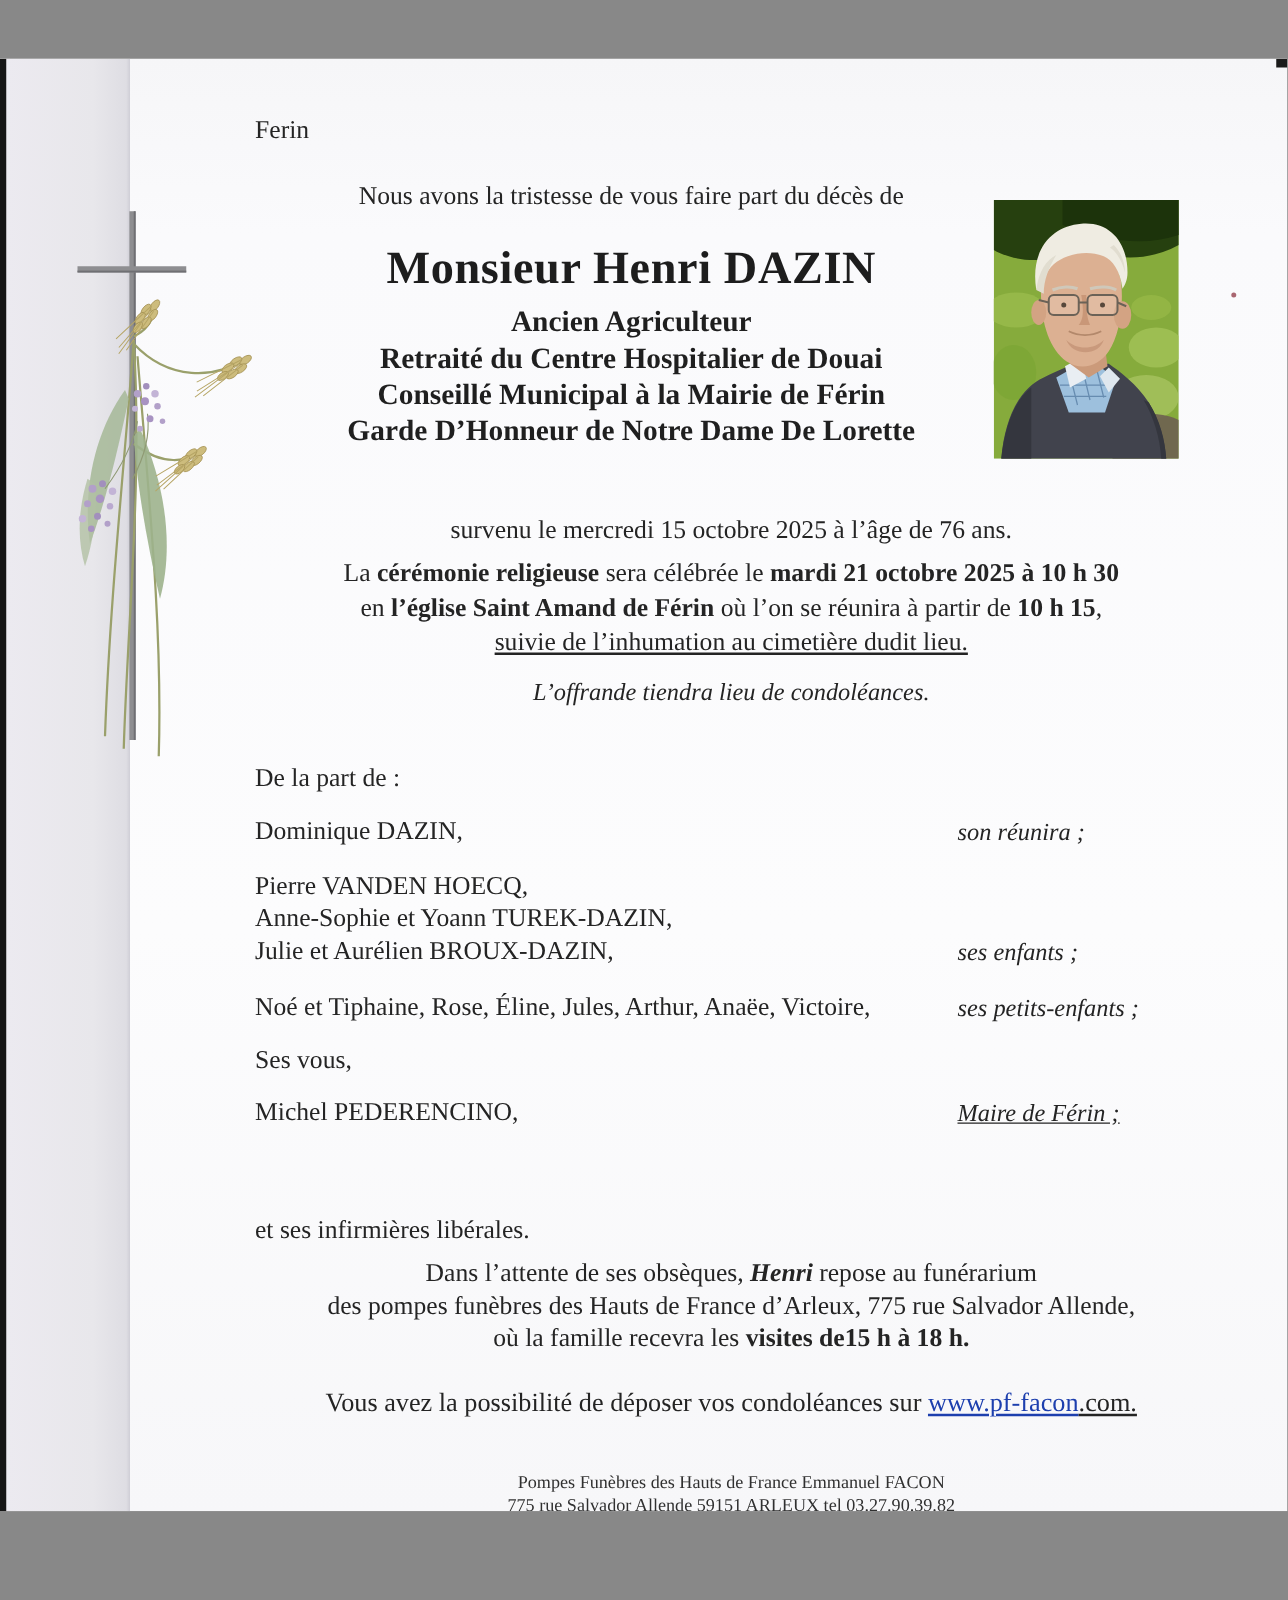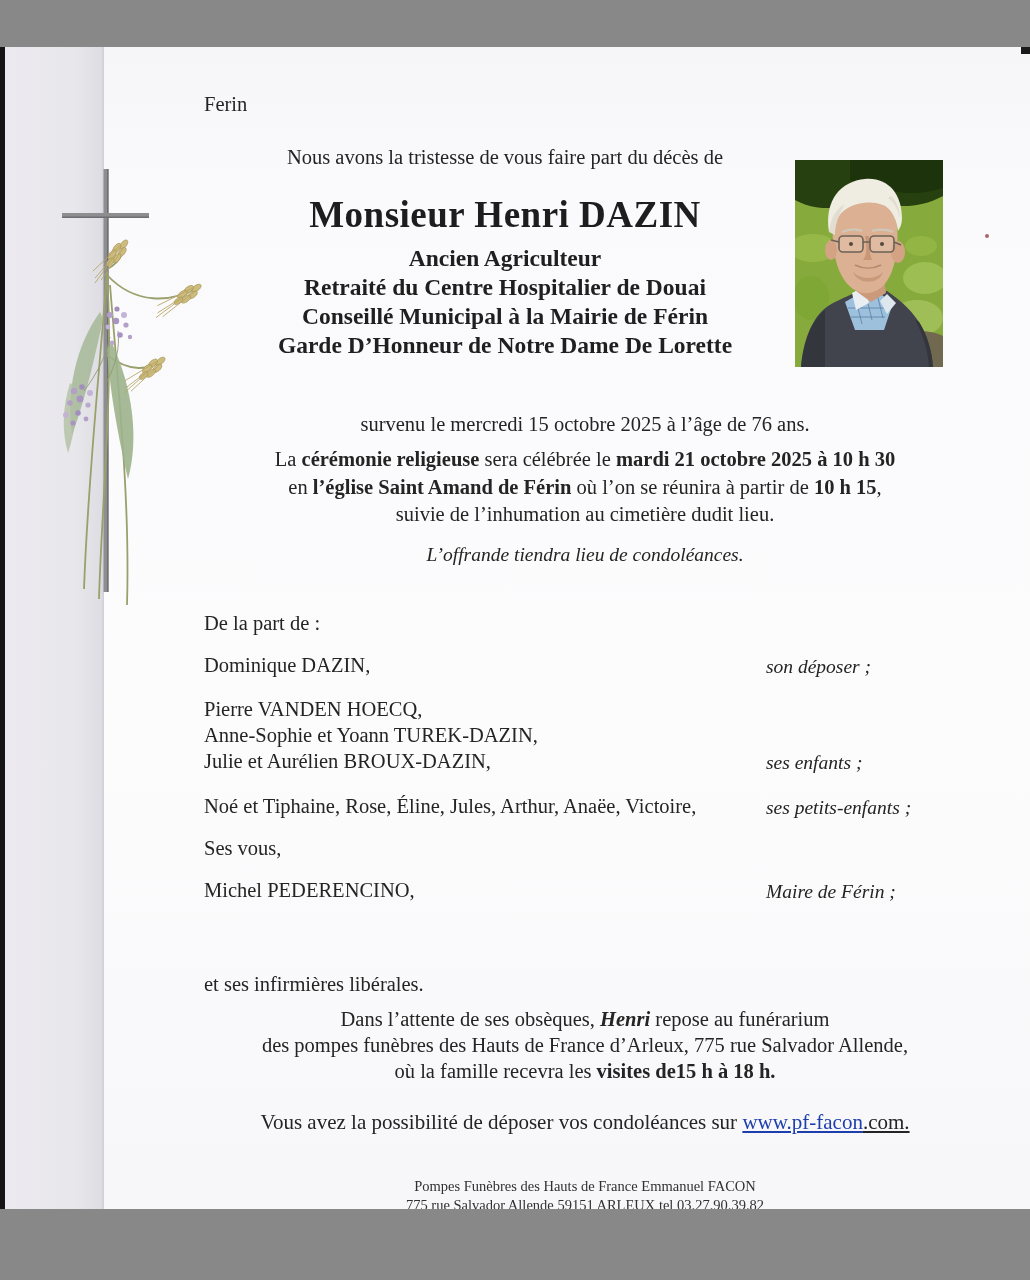--- a/index.html
+++ b/index.html
@@ -169,40 +169,40 @@
   <div class="abs cA title" style="top:146px;">Monsieur Henri DAZIN</div>
   <div class="abs cA fs20" style="top:99px;">Nous avons la tristesse de vous faire part du décès de</div>
   <div class="abs cA sub" style="top:198px;">Ancien Agriculteur</div>
   <div class="abs cA sub" style="top:227px;">Retraité du Centre Hospitalier de Douai</div>
   <div class="abs cA sub" style="top:256px;">Conseillé Municipal à la Mairie de Férin</div>
   <div class="abs cA sub" style="top:285px;">Garde D’Honneur de Notre Dame De Lorette</div>
 
   <div class="abs cB fs20" style="top:366px;">survenu le mercredi 15 octobre 2025 à l’âge de 76 ans.</div>
   <div class="abs cB fs20" style="top:401px;"><span>La </span><span class="b">cérémonie religieuse</span><span> sera célébrée le </span><span class="b">mardi 21 octobre 2025 à 10 h 30</span></div>
   <div class="abs cB fs20" style="top:429px;"><span>en </span><span class="b">l’église Saint Amand de Férin</span><span> où l’on se réunira à partir de </span><span class="b">10 h 15</span><span>,</span></div>
-  <div class="abs cB fs20" style="top:456px;">suivie de l’inhumation au cimetière dudit lieu.</div>
+  <div class="abs cB fs20" style="top:456px;text-decoration:underline;">suivie de l’inhumation au cimetière dudit lieu.</div>
   <div class="abs cB off" style="top:497px;">L’offrande tiendra lieu de condoléances.</div>
 
   <div class="abs l fs20" style="top:565px;">De la part de :</div>
 
   <div class="abs l fs20" style="top:607px;">Dominique DAZIN,</div>
-  <div class="abs rel" style="top:609px;">son déposer ;</div>
+  <div class="abs rel" style="top:609px;">son réunira ;</div>
 
   <div class="abs l fs20" style="top:651px;">Pierre VANDEN HOECQ,</div>
   <div class="abs l fs20" style="top:677px;">Anne-Sophie et Yoann TUREK-DAZIN,</div>
   <div class="abs l fs20" style="top:703px;">Julie et Aurélien BROUX-DAZIN,</div>
   <div class="abs rel" style="top:705px;">ses enfants ;</div>
 
   <div class="abs l fs20" style="top:748px;">Noé et Tiphaine, Rose, Éline, Jules, Arthur, Anaëe, Victoire,</div>
   <div class="abs rel" style="top:750px;">ses petits-enfants ;</div>
 
   <div class="abs l fs20" style="top:790px;">Ses vous,</div>
 
   <div class="abs l fs20" style="top:832px;">Michel PEDERENCINO,</div>
-  <div class="abs rel" style="top:834px;">Maire de Férin ;</div>
+  <div class="abs rel" style="top:834px;text-decoration:underline;">Maire de Férin ;</div>
 
   <div class="abs l fs20" style="top:926px;">et ses infirmières libérales.</div>
 
   <div class="abs cB fs20" style="top:961px;"><span>Dans l’attente de ses obsèques, </span><span class="b i">Henri</span><span> repose au funérarium</span></div>
   <div class="abs cB fs20" style="top:987px;">des pompes funèbres des Hauts de France d’Arleux, 775 rue Salvador Allende,</div>
   <div class="abs cB fs20" style="top:1013px;"><span>où la famille recevra les </span><span class="b">visites de15 h à 18 h.</span></div>
 
   <div class="abs cB cond" style="top:1063px;"><span>Vous avez la possibilité de déposer vos condoléances sur </span><span class="link">www.pf-facon</span><span class="u">.com.</span></div>
 
   <div class="abs cB foot" style="top:1131px;">Pompes Funèbres des Hauts de France Emmanuel FACON</div>

